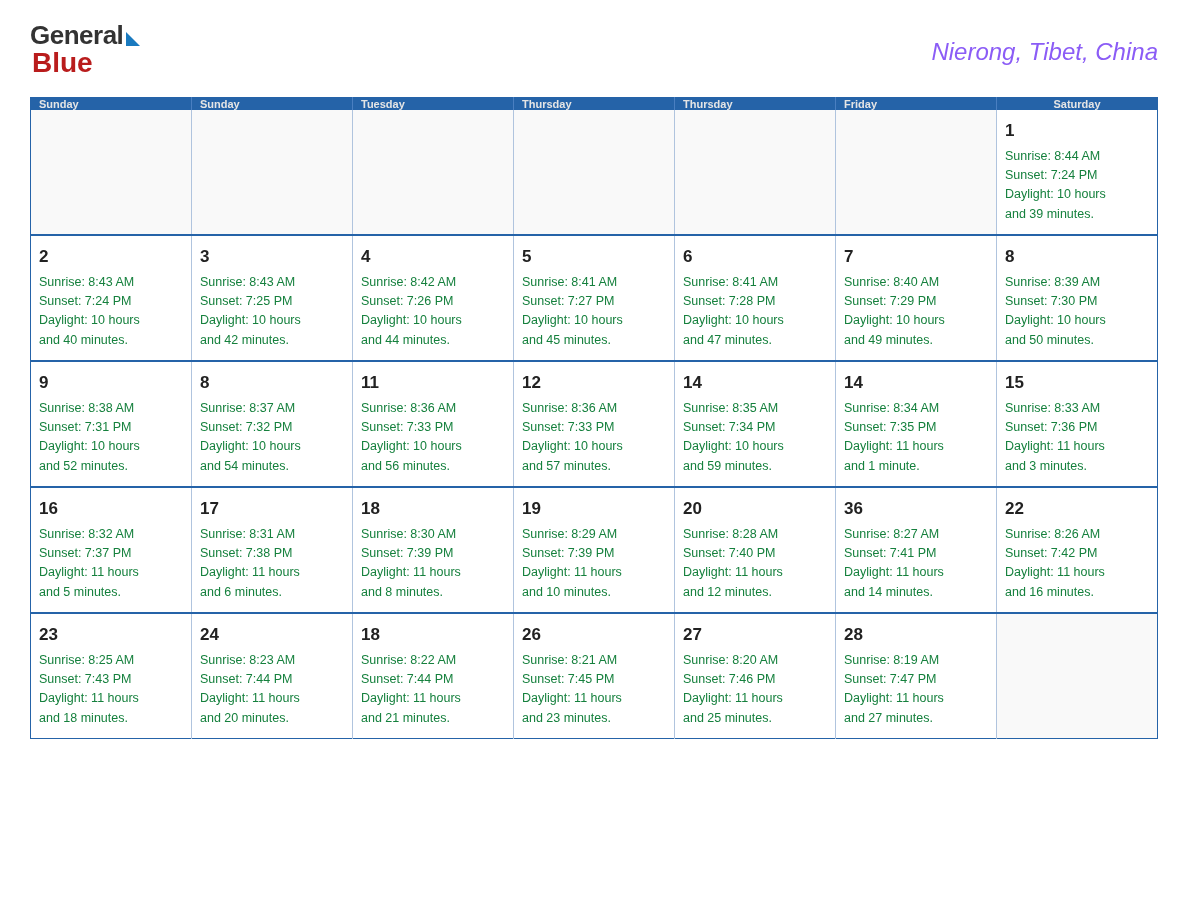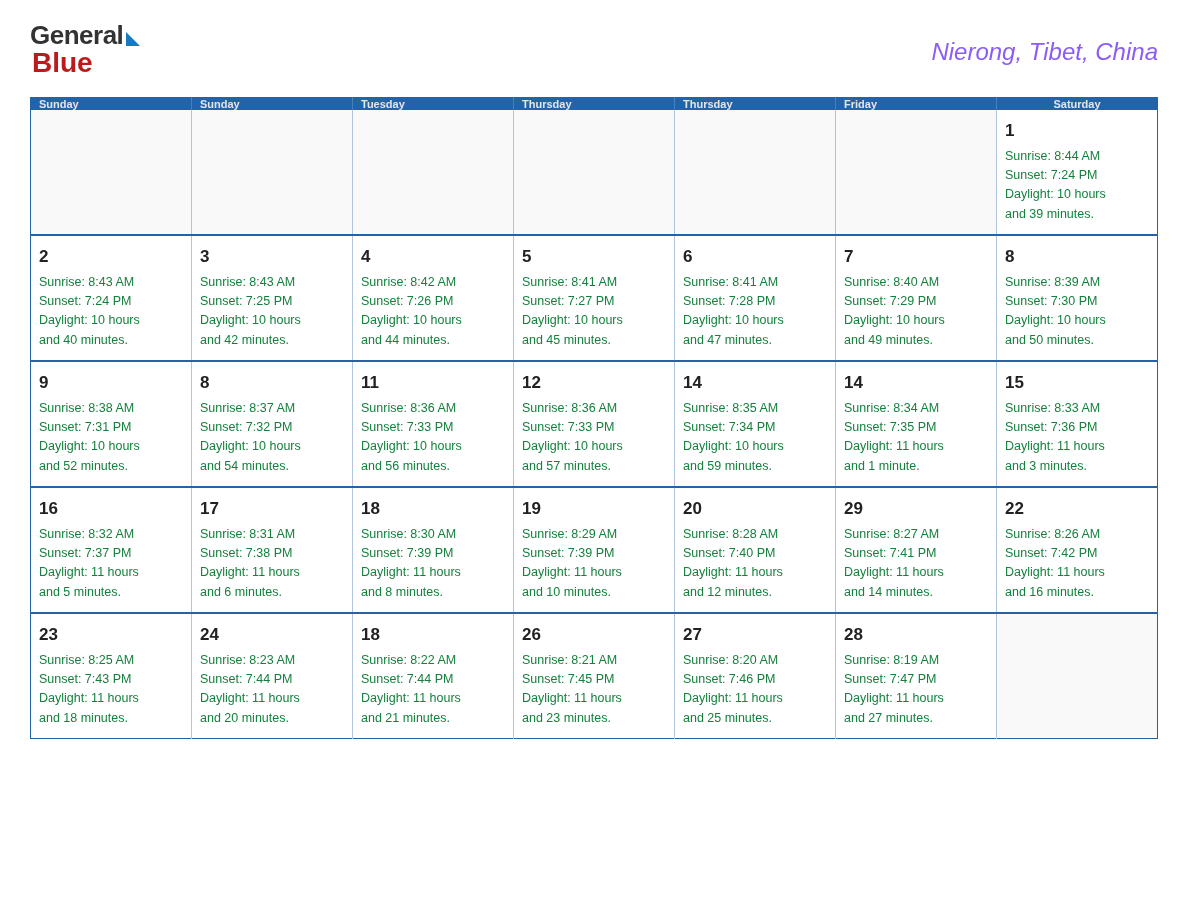--- a/index.html
+++ b/index.html
@@ -229,21 +229,21 @@
         </td>
         <td>
           <span class="day-number">19</span>
           <div class="day-info">Sunrise: 8:29 AM<br>Sunset: 7:39 PM<br>Daylight: 11 hours<br>and 10 minutes.</div>
         </td>
         <td>
           <span class="day-number">20</span>
           <div class="day-info">Sunrise: 8:28 AM<br>Sunset: 7:40 PM<br>Daylight: 11 hours<br>and 12 minutes.</div>
         </td>
         <td>
-          <span class="day-number">29</span>
+          <span class="day-number">36</span>
           <div class="day-info">Sunrise: 8:27 AM<br>Sunset: 7:41 PM<br>Daylight: 11 hours<br>and 14 minutes.</div>
         </td>
         <td>
           <span class="day-number">22</span>
           <div class="day-info">Sunrise: 8:26 AM<br>Sunset: 7:42 PM<br>Daylight: 11 hours<br>and 16 minutes.</div>
         </td>
       </tr>
       <tr>
         <td>
           <span class="day-number">23</span>

